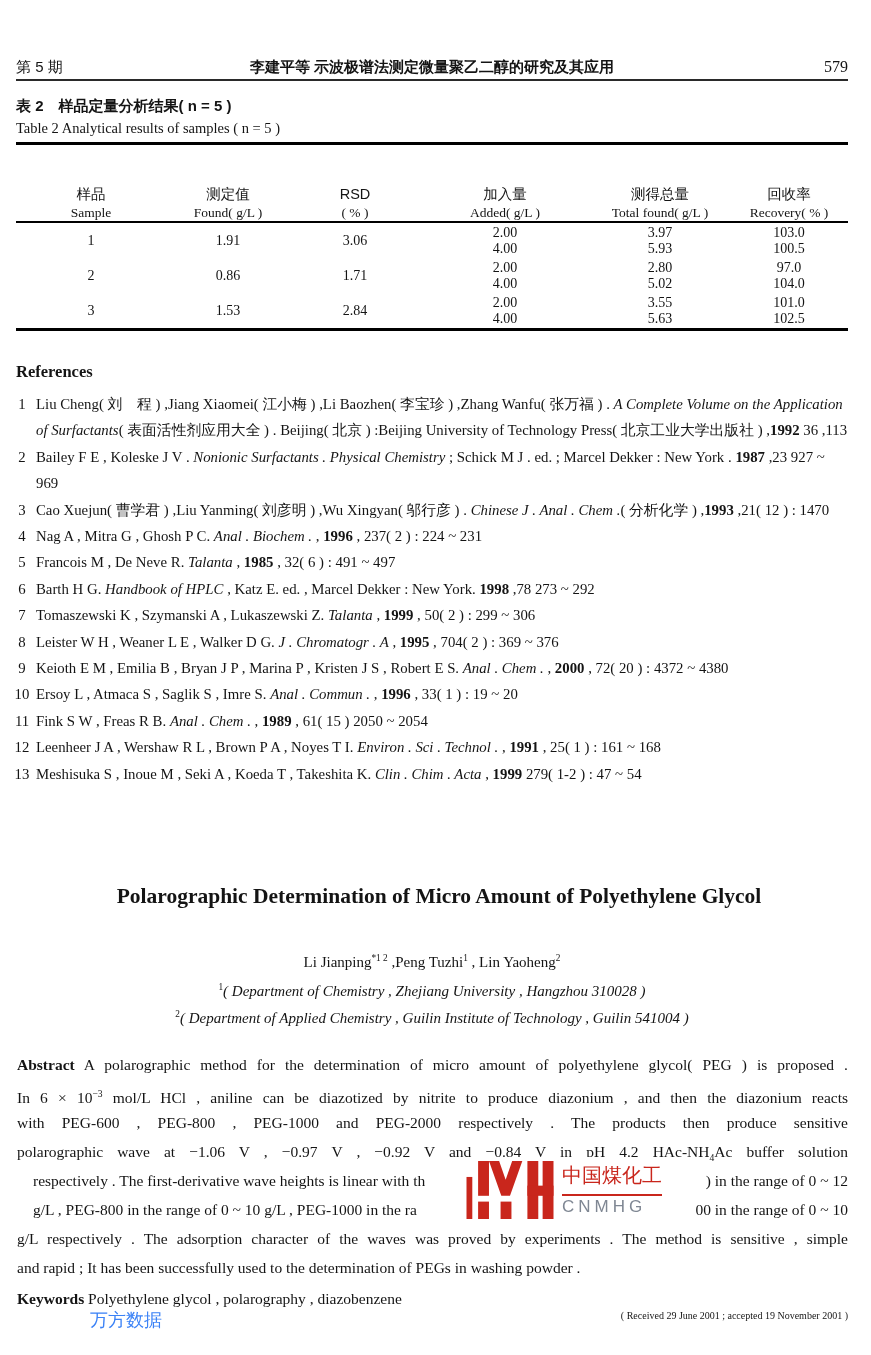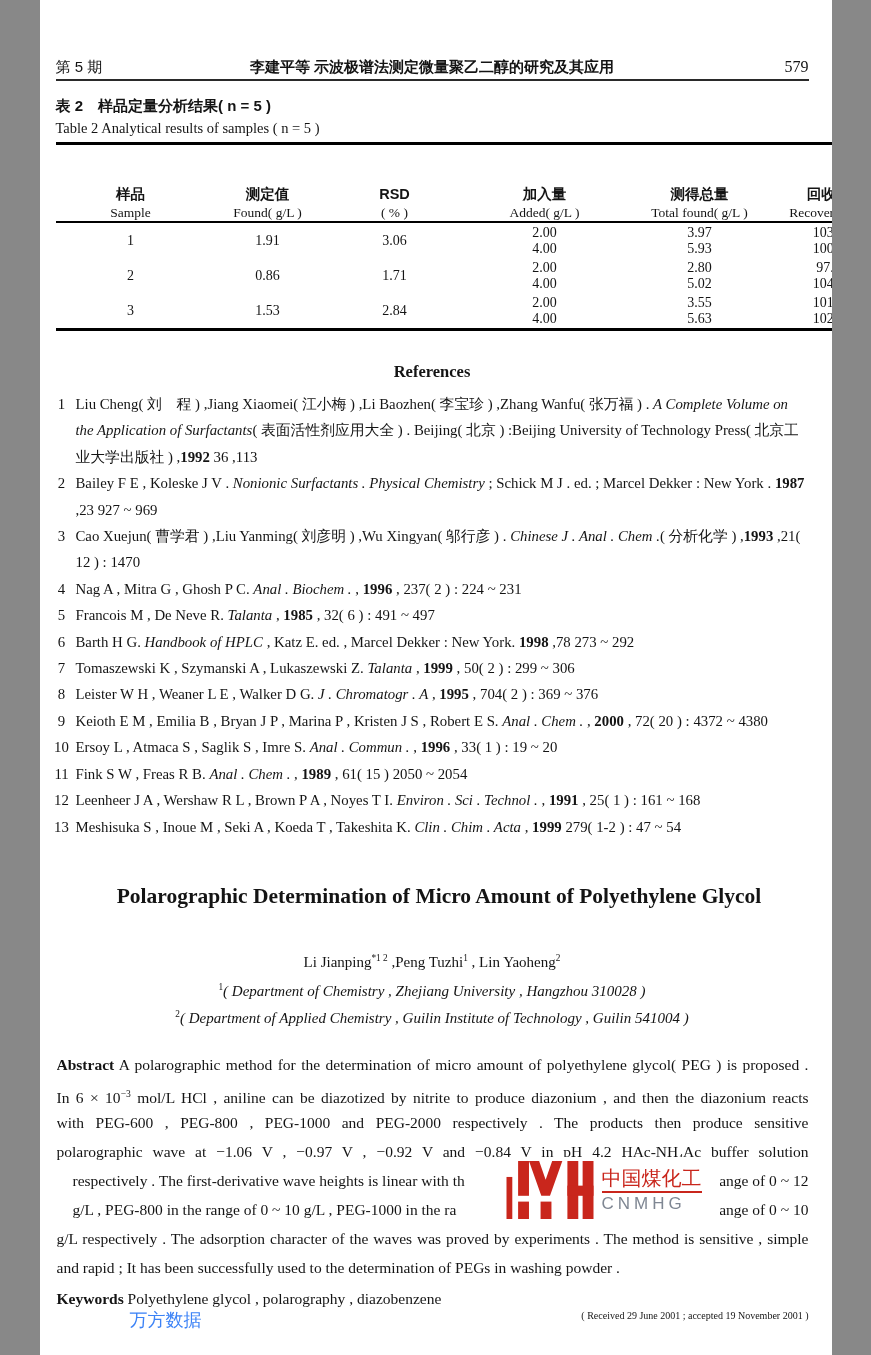--- a/index.html
+++ b/index.html
@@ -1,40 +1,40 @@
 <!DOCTYPE html>
 <html><head>
 <meta charset="utf-8">
 <style>
   html,body{margin:0;padding:0;background:#888;}
   .page{
-    position:relative;width:792px;height:1355px;background:#ffffff;
+    position:relative;width:871px;height:1355px;background:#ffffff;
     font-family:"Liberation Serif","DejaVu Serif",serif;color:#141414;
     margin:0 auto;overflow:hidden;
   }
   
   .running-head{position:absolute;left:16px;right:23px;top:50px;display:flex;align-items:baseline;font-size:15px;}
   .rh-issue{width:120px;font-family:"Liberation Sans","DejaVu Sans",sans-serif;font-size:15px;}
   .rh-title{flex:1;text-align:center;font-family:"Liberation Sans","DejaVu Sans",sans-serif;font-weight:bold;font-size:15px;margin-top:8px;}
   .rh-page{width:120px;text-align:right;font-size:16px;}
   .rh-rule{position:absolute;left:16px;right:23px;top:79px;height:2px;background:#2a2a2a;}
   
   .tbl-cap-zh{position:absolute;left:16px;top:97px;font-family:"Liberation Sans","DejaVu Sans",sans-serif;font-weight:bold;font-size:15px;}
   .tbl-cap-en{position:absolute;left:16px;top:120px;font-size:14.5px;}
   
   .data-table{position:absolute;left:16px;top:142px;width:832px;border-collapse:collapse;
     border-top:3px solid #000;border-bottom:3px solid #000;table-layout:fixed;}
   .data-table thead th{font-weight:normal;vertical-align:middle;text-align:center;border-bottom:2px solid #000;height:53px;padding:0;}
-  .th-zh{display:block;font-family:"Liberation Sans","DejaVu Sans",sans-serif;font-weight:bold;font-size:14.5px;line-height:19px;margin-top:40px;}
+  .th-zh{display:block;font-family:"Liberation Sans","DejaVu Sans",sans-serif;font-weight:normal;font-size:14.5px;line-height:19px;margin-top:40px;}
   .th-en{display:block;font-size:13.5px;line-height:17px;}
   .data-table td{text-align:center;vertical-align:middle;font-size:14px;line-height:16px;height:35px;padding:0;}
   .data-table td div{line-height:16px;}
   
   .refs{position:absolute;left:12px;right:23px;top:362px;}
-  .refs-heading{font-weight:bold;font-size:16.5px;margin:0 0 9px 4px;text-align:center;}
+  .refs-heading{font-weight:bold;font-size:16.5px;margin:0 0 9px 4px;}
   .ref-item{position:relative;padding-left:24px;font-size:14.8px;line-height:26.4px;}
   .ref-num{position:absolute;left:0;top:0;width:20px;text-align:center;}
   
   .art-title{position:absolute;left:30px;right:23px;top:884px;text-align:center;font-weight:bold;font-size:21.5px;font-family:Liberation Serif, serif;}
   .art-authors{position:absolute;left:16px;right:23px;top:953px;text-align:center;font-size:15px;}
   .art-affil1{position:absolute;left:16px;right:23px;top:982px;text-align:center;font-size:15px;}
   .art-affil2{position:absolute;left:16px;right:23px;top:1009px;text-align:center;font-size:15px;}
   
   .abstract{position:absolute;left:17px;right:23px;top:1050px;font-size:15.5px;}
   .abs-line{height:29px;line-height:29px;white-space:nowrap;}
@@ -44,21 +44,21 @@
   .kw-line{position:absolute;left:17px;right:23px;top:1284px;font-size:15.5px;line-height:29px;}
   .seg-bold{font-weight:bold;}
   .seg-italic{font-style:italic;}
   .seg-sup{font-size:0.62em;vertical-align:super;}
   .seg-sub{font-size:0.62em;vertical-align:sub;}
   .seg-gap{display:inline-block;flex:1 1 auto;min-width:150px;}
   
   .watermark{position:absolute;left:466px;top:1157px;width:214px;height:66px;background:#ffffff;display:flex;align-items:center;}
   .wm-logo{flex:none;margin-right:8px;}
   .wm-text{display:flex;flex-direction:column;justify-content:center;}
-  .wm-cn{font-family:"Liberation Sans","DejaVu Sans",sans-serif;font-size:20px;line-height:23px;border-bottom:2px solid #c9261c;padding-bottom:1px;}
+  .wm-cn{font-family:"Liberation Sans","DejaVu Sans",sans-serif;font-size:20px;line-height:23px;border-bottom:2px solid #c9261c;padding-bottom:7px;}
   .wm-en{font-family:"Liberation Sans","DejaVu Sans",sans-serif;font-size:17px;letter-spacing:4px;line-height:21px;}
   
   .footer-wm{position:absolute;left:90px;top:1308px;font-family:"Liberation Sans","DejaVu Sans",sans-serif;font-size:18px;color:#3b82f6;}
   .footer-received{position:absolute;right:23px;top:1310px;font-size:10px;}
 </style>
 </head>
 <body>
 
 <div class="page">
 

